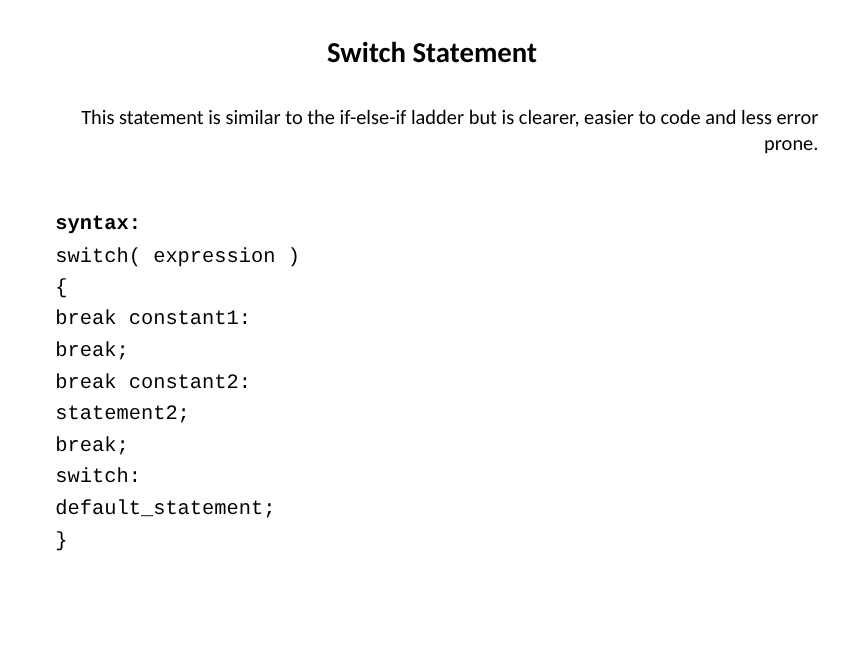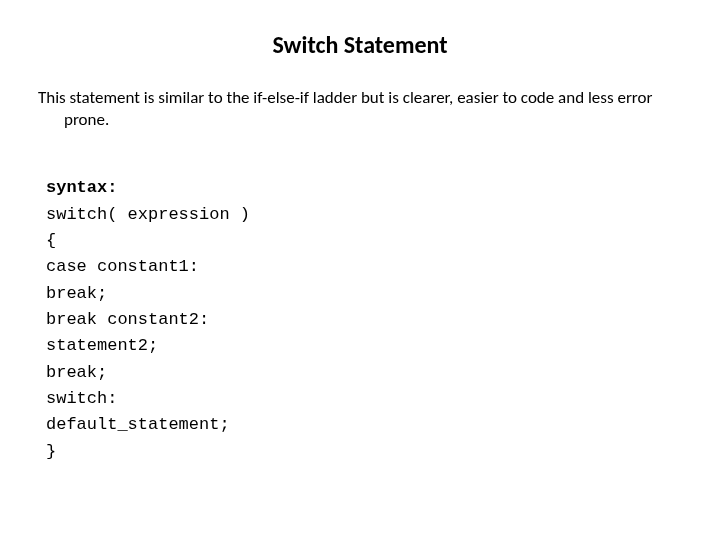--- a/index.html
+++ b/index.html
@@ -17,20 +17,21 @@
       text-align: center;
       margin-bottom: 28px;
     }
     .description {
       font-size: 17px;
       line-height: 1.3;
       margin-bottom: 18px;
       padding-left: 0;
       text-indent: -26px;
       margin-left: 26px;
+      text-align: right;
     }
     .code-block {
       font-family: "Courier New", Courier, monospace;
       font-size: 17px;
       line-height: 1.55;
       padding-left: 8px;
       margin-top: 44px;
     }
     .code-line { white-space: pre; }
     .syntax-label { font-weight: bold; }
@@ -39,21 +40,21 @@
 <body>
 
 <h1 class="title">Switch Statement</h1>
 
 <p class="description">This statement is similar to the if-else-if ladder but is clearer, easier to code and less error prone.</p>
 
 <div class="code-block">
   <div class="code-line syntax-label">syntax:</div>
   <div class="code-line">switch( expression )</div>
   <div class="code-line">{</div>
-  <div class="code-line">case constant1:</div>
+  <div class="code-line">break constant1:</div>
   <div class="code-line">break;</div>
   <div class="code-line">break constant2:</div>
   <div class="code-line">statement2;</div>
   <div class="code-line">break;</div>
   <div class="code-line">switch:</div>
   <div class="code-line">default_statement;</div>
   <div class="code-line">}</div>
 </div>
 
 </body></html>

